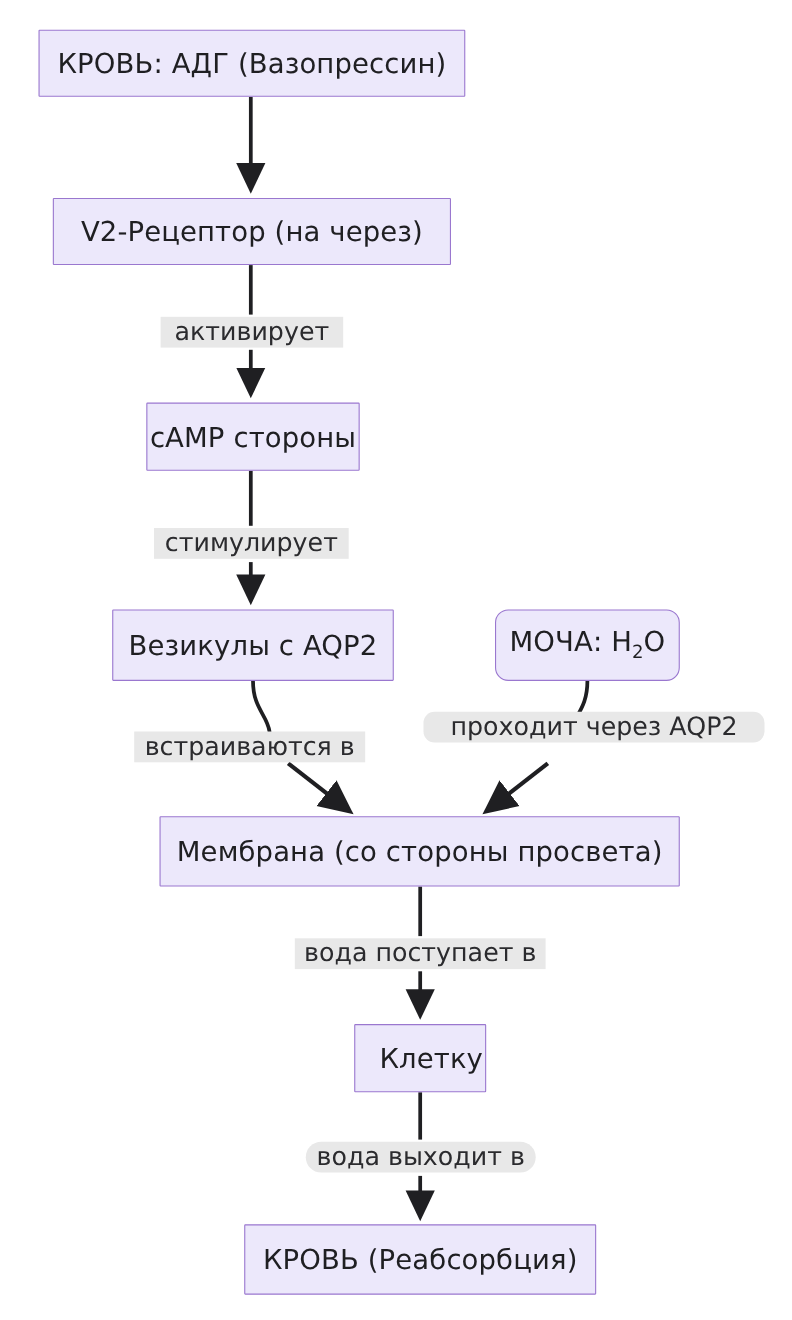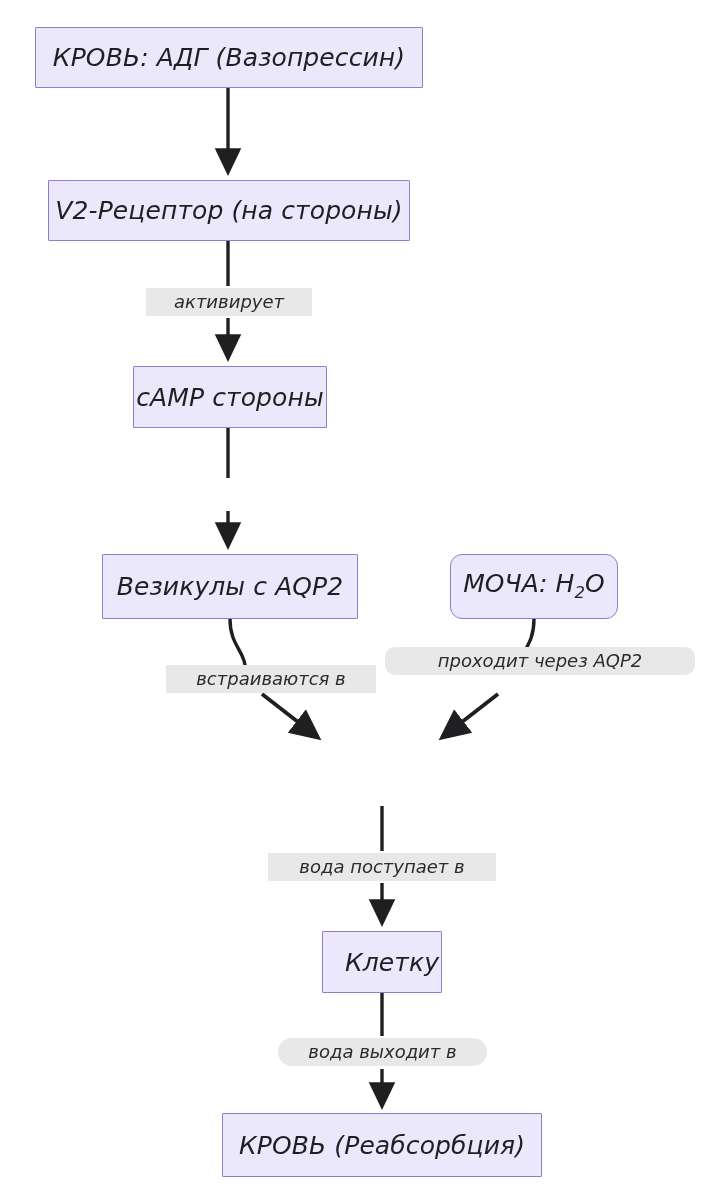--- a/index.html
+++ b/index.html
@@ -14,21 +14,20 @@
     position: relative;
     overflow: hidden;
     font-family: "DejaVu Sans", "Liberation Sans", sans-serif;
   }
   #diagram-root {
     position: absolute;
     left: 0;
     top: 0;
     width: 720px;
     height: 1147px;
-    font-style: italic;
   }
   #edge-layer {
     position: absolute;
     left: 0;
     top: 0;
     width: 720px;
     height: 1200px;
     pointer-events: none;
   }
   .node {
@@ -48,21 +47,21 @@
   }
   .node .node-label {
     display: block;
     padding: 0 2px;
   }
   .edge-label {
     position: absolute;
     box-sizing: border-box;
     background: #e8e8e8;
     color: #2b2b2e;
-    font-size: 18px;
+    font-size: 23px;
     line-height: 28px;
     height: 28px;
     white-space: nowrap;
     display: flex;
     align-items: center;
     justify-content: center;
     padding: 0 3px;
   }
   .sub {
     font-size: 0.66em;
@@ -115,50 +114,56 @@
       <path d="M382,993 L382,1036" stroke="#1f1f22" stroke-width="3.4" fill="none"></path>
       <path d="M382,1069 L382,1104" stroke="#1f1f22" stroke-width="3.4" fill="none" marker-end="url(#arrowhead)"></path>
     </g>
   </svg>
 
   <div class="node" style="left:35px; top:27px; width:388px; height:61px;">
     <span class="node-label">КРОВЬ: АДГ (Вазопрессин)</span>
   </div>
 
   <div class="node" style="left:48px; top:180px; width:362px; height:61px;">
-    <span class="node-label">V2-Рецептор (на стороны)</span>
+    <span class="node-label">V2-Рецептор (на через)</span>
   </div>
 
   <div class="node" style="left:133px; top:366px; width:194px; height:62px;">
     <span class="node-label">cAMP стороны</span>
   </div>
 
   <div class="node" style="left:102px; top:554px; width:256px; height:65px;">
     <span class="node-label">Везикулы с AQP2</span>
   </div>
 
   <div class="node" style="left:450px; top:554px; width:168px; height:65px;border-radius:12px;">
     <span class="node-label"><span>МОЧА: H</span><span class="sub">2</span><span>O</span></span>
   </div>
 
+  <div class="node" style="left:145px; top:742px; width:473px; height:64px;">
+    <span class="node-label">Мембрана (со стороны просвета)</span>
+  </div>
 
   <div class="node" style="left:322px; top:931px; width:120px; height:62px;padding-left:20px;">
     <span class="node-label">Клетку</span>
   </div>
 
   <div class="node" style="left:222px; top:1113px; width:320px; height:64px;">
     <span class="node-label">КРОВЬ (Реабсорбция)</span>
   </div>
 
   <div class="edge-label" style="left:146px; top:288px; width:166px;">
     <span>активирует</span>
   </div>
 
+  <div class="edge-label" style="left:140px; top:480px; width:177px;">
+    <span>стимулирует</span>
+  </div>
 
-  <div class="edge-label" style="left:122px; top:665px; width:210px;margin-left:44px;">
+  <div class="edge-label" style="left:122px; top:665px; width:210px;">
     <span>встраиваются в</span>
   </div>
 
   <div class="edge-label" style="left:385px; top:647px; width:310px;border-radius:10px;">
     <span>проходит через AQP2</span>
   </div>
 
   <div class="edge-label" style="left:268px; top:853px; width:228px;">
     <span>вода поступает в</span>
   </div>

